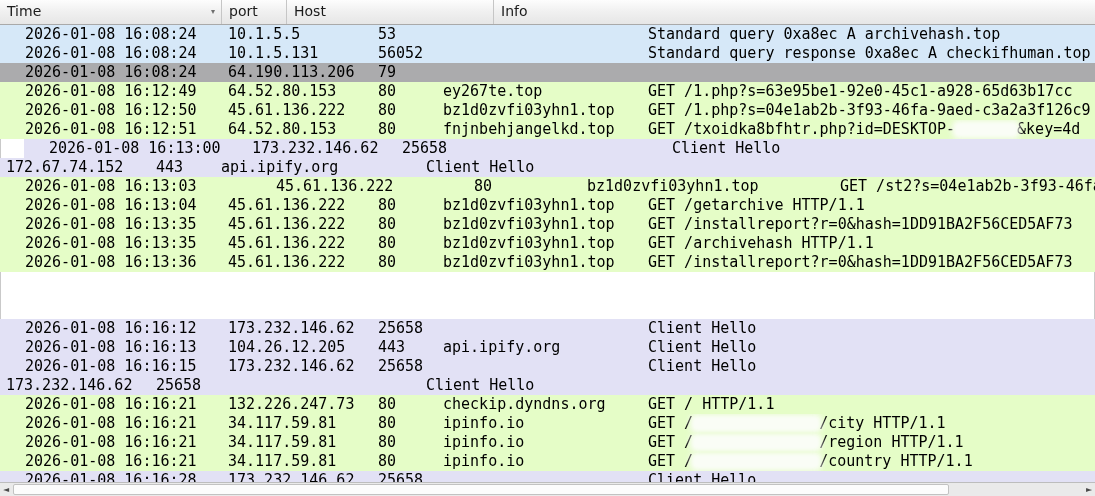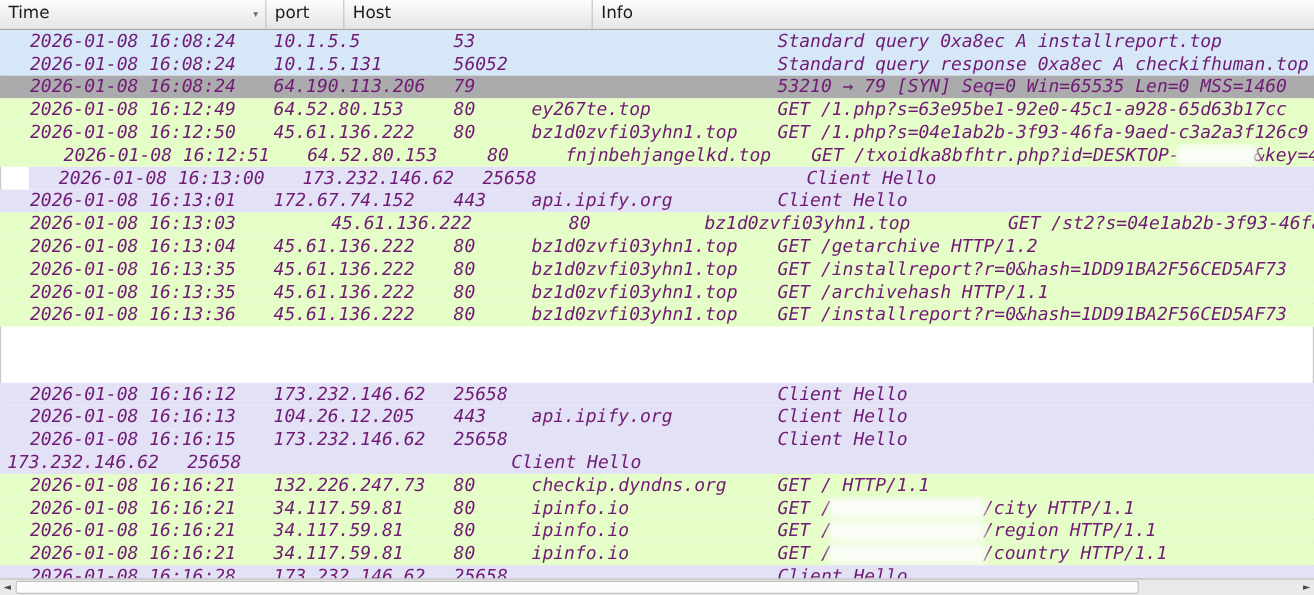--- a/index.html
+++ b/index.html
@@ -36,23 +36,22 @@
   .w-host{width:207px;}
   .sortmark{
     position:absolute;right:6px;top:8px;
     font-size:8px;color:#6e6e6e;line-height:8px;
   }
   
   .body{position:relative;}
   .row{
     display:flex;
     height:19px;line-height:19px;
-    font-size:15px;color:#701a75;
+    font-size:15px;color:#000000;
     white-space:nowrap;
-    font-style:italic;
   }
   .cell{box-sizing:border-box;overflow:hidden;white-space:nowrap;}
   .c-time{width:222px;padding-left:25px;}
   .c-dst{width:149px;padding-left:6px;}
   .c-port{width:65px;padding-left:7px;}
   .c-host{width:207px;padding-left:7px;}
   .c-info{flex:1;padding-left:5px;}
   .blurbox{
     display:inline-block;
     height:13px;
@@ -107,84 +106,82 @@
       <span>Info</span>
     </div>
   </div>
 
   <div class="body">
       <div class="row" style="background: rgb(214, 232, 248);">
         <div class="cell c-time">2026-01-08 16:08:24</div>
         <div class="cell c-dst">10.1.5.5</div>
         <div class="cell c-port">53</div>
         <div class="cell c-host"></div>
-        <div class="cell c-info"><span>Standard query 0xa8ec A installreport.top</span></div>
+        <div class="cell c-info"><span>Standard query 0xa8ec A archivehash.top</span></div>
       </div>
       <div class="row" style="background: rgb(214, 232, 248);">
         <div class="cell c-time">2026-01-08 16:08:24</div>
         <div class="cell c-dst">10.1.5.131</div>
         <div class="cell c-port">56052</div>
         <div class="cell c-host"></div>
         <div class="cell c-info"><span>Standard query response 0xa8ec A checkifhuman.top</span></div>
       </div>
       <div class="row" style="background: rgb(171, 171, 173);">
         <div class="cell c-time">2026-01-08 16:08:24</div>
         <div class="cell c-dst">64.190.113.206</div>
         <div class="cell c-port">79</div>
         <div class="cell c-host"></div>
-        <div class="cell c-info"><span>53210 → 79 [SYN] Seq=0 Win=65535 Len=0 MSS=1460</span></div>
       </div>
       <div class="row" style="background: rgb(229, 253, 199);">
         <div class="cell c-time">2026-01-08 16:12:49</div>
         <div class="cell c-dst">64.52.80.153</div>
         <div class="cell c-port">80</div>
         <div class="cell c-host">ey267te.top</div>
         <div class="cell c-info"><span>GET /1.php?s=63e95be1-92e0-45c1-a928-65d63b17cc</span></div>
       </div>
       <div class="row" style="background: rgb(229, 253, 199);">
         <div class="cell c-time">2026-01-08 16:12:50</div>
         <div class="cell c-dst">45.61.136.222</div>
         <div class="cell c-port">80</div>
         <div class="cell c-host">bz1d0zvfi03yhn1.top</div>
         <div class="cell c-info"><span>GET /1.php?s=04e1ab2b-3f93-46fa-9aed-c3a2a3f126c9</span></div>
       </div>
-      <div class="row" style="background: rgb(229, 253, 199); padding-left: 28px;">
+      <div class="row" style="background: rgb(229, 253, 199);">
         <div class="cell c-time">2026-01-08 16:12:51</div>
         <div class="cell c-dst">64.52.80.153</div>
         <div class="cell c-port">80</div>
         <div class="cell c-host">fnjnbehjangelkd.top</div>
         <div class="cell c-info"><span>GET /txoidka8bfhtr.php?id=DESKTOP-</span><span class="blurbox" style="width: 62px;"></span><span>&amp;key=4d</span></div>
       </div>
       <div class="row" style="background: rgb(226, 225, 245); margin-left: 24px;">
         <div class="cell c-time">2026-01-08 16:13:00</div>
         <div class="cell c-dst">173.232.146.62</div>
         <div class="cell c-port">25658</div>
         <div class="cell c-host"></div>
         <div class="cell c-info"><span>Client Hello</span></div>
       </div>
       <div class="row" style="background: rgb(226, 225, 245);">
-        <div class="cell c-time">2026-01-08 16:13:01</div>
         <div class="cell c-dst">172.67.74.152</div>
         <div class="cell c-port">443</div>
         <div class="cell c-host">api.ipify.org</div>
         <div class="cell c-info"><span>Client Hello</span></div>
       </div>
       <div class="row" style="background: rgb(229, 253, 199); gap: 48px;">
         <div class="cell c-time">2026-01-08 16:13:03</div>
         <div class="cell c-dst">45.61.136.222</div>
         <div class="cell c-port">80</div>
         <div class="cell c-host">bz1d0zvfi03yhn1.top</div>
         <div class="cell c-info"><span>GET /st2?s=04e1ab2b-3f93-46fa-9aed-c3a2a3f126c9</span></div>
       </div>
       <div class="row" style="background: rgb(229, 253, 199);">
         <div class="cell c-time">2026-01-08 16:13:04</div>
         <div class="cell c-dst">45.61.136.222</div>
         <div class="cell c-port">80</div>
         <div class="cell c-host">bz1d0zvfi03yhn1.top</div>
-        <div class="cell c-info"><span>GET /getarchive HTTP/1.2</span></div>
+        <div class="cell c-info"><span>GET /getarchive HTTP/1.1</span></div>
       </div>
       <div class="row" style="background: rgb(229, 253, 199);">
         <div class="cell c-time">2026-01-08 16:13:35</div>
         <div class="cell c-dst">45.61.136.222</div>
         <div class="cell c-port">80</div>
         <div class="cell c-host">bz1d0zvfi03yhn1.top</div>
         <div class="cell c-info"><span>GET /installreport?r=0&amp;hash=1DD91BA2F56CED5AF73</span></div>
       </div>
       <div class="row" style="background: rgb(229, 253, 199);">
         <div class="cell c-time">2026-01-08 16:13:35</div>

